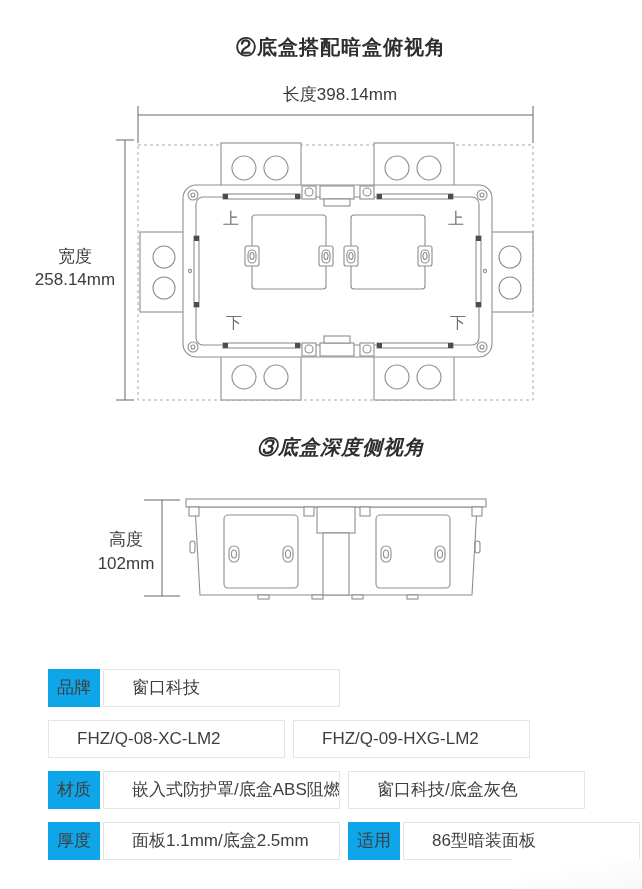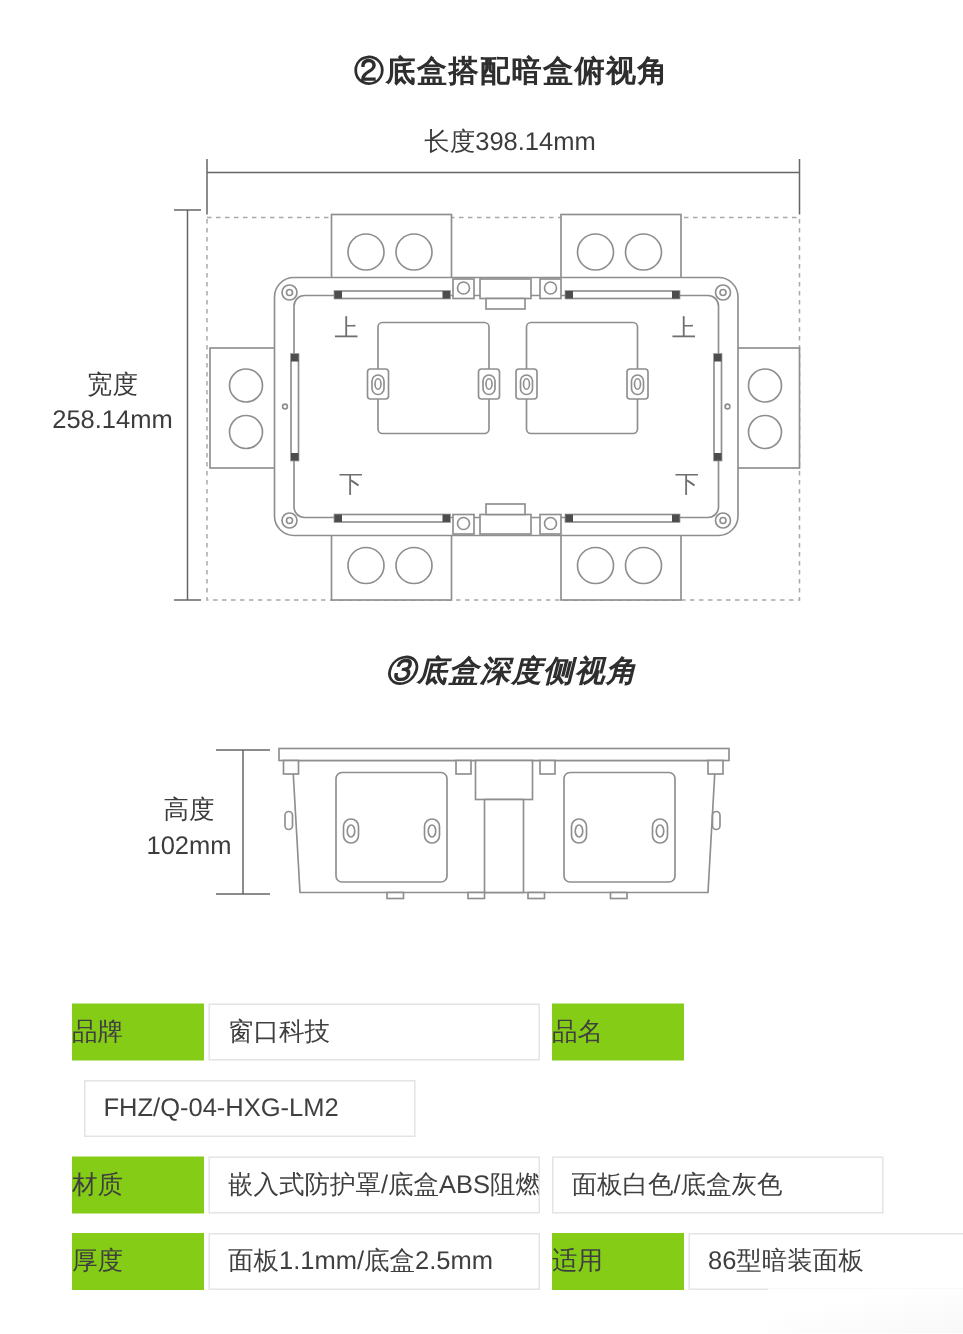--- a/index.html
+++ b/index.html
@@ -27,30 +27,30 @@
   .dim{stroke:#666666;stroke-width:1;}
   .dimtxt{fill:#3c3c3c;font-size:17px;}
   .mark{fill:#6f6f6f;font-size:16px;}
   .darkend{fill:#4d4d4d;stroke:none;}
   .spec-table{
     position:absolute;top:669px;left:28px;width:600px;
     display:flex;flex-direction:column;gap:13px;
   }
   .spec-row{display:flex;align-items:stretch;}
   .cell-label{
-    width:88px;height:38px;line-height:38px;
-    background:#84cc16;color:#3f3f3f;
-    text-align:left;font-size:17px;
+    width:52px;height:38px;line-height:38px;
+    background:#0ea5e9;color:#3f3f3f;
+    text-align:center;font-size:17px;
     margin-right:3px;flex:none;
   }
   .cell-value{
     width:207px;height:36px;line-height:36px;
     background:#ffffff;border:1px solid #e4e4e4;
     color:#3f3f3f;font-size:17px;
-    padding-left:12px;flex:none;
+    padding-left:28px;flex:none;
     white-space:nowrap;overflow:hidden;
   }
   .col-gap{width:8px;flex:none;}
   .corner-shade{
     position:absolute;right:0;bottom:0;width:150px;height:30px;
     background:linear-gradient(to top left,#f7f7f7,#ffffff 70%);
   }
 </style>
 </head>
 <body>
@@ -243,33 +243,33 @@
       <rect class="ln" x="387" y="595" width="11" height="4"></rect>
     </g>
   </svg>
 
   <div class="spec-table">
 
     <div class="spec-row">
       <div class="cell-label">品牌</div>
       <div class="cell-value">窗口科技</div>
       <div class="col-gap"></div>
-      <div class="cell-label">品名</div>
-    </div>
-
-    <div class="spec-row">
-      <div class="col-gap"></div>
-      <div class="cell-value">FHZ/Q-04-HXG-LM2</div>
+    </div>
+
+    <div class="spec-row">
+      <div class="cell-value">FHZ/Q-08-XC-LM2</div>
+      <div class="col-gap"></div>
+      <div class="cell-value">FHZ/Q-09-HXG-LM2</div>
     </div>
 
     <div class="spec-row">
       <div class="cell-label">材质</div>
       <div class="cell-value">嵌入式防护罩/底盒ABS阻燃</div>
       <div class="col-gap"></div>
-      <div class="cell-value">面板白色/底盒灰色</div>
+      <div class="cell-value">窗口科技/底盒灰色</div>
     </div>
 
     <div class="spec-row">
       <div class="cell-label">厚度</div>
       <div class="cell-value">面板1.1mm/底盒2.5mm</div>
       <div class="col-gap"></div>
       <div class="cell-label">适用</div>
       <div class="cell-value">86型暗装面板</div>
     </div>
 

